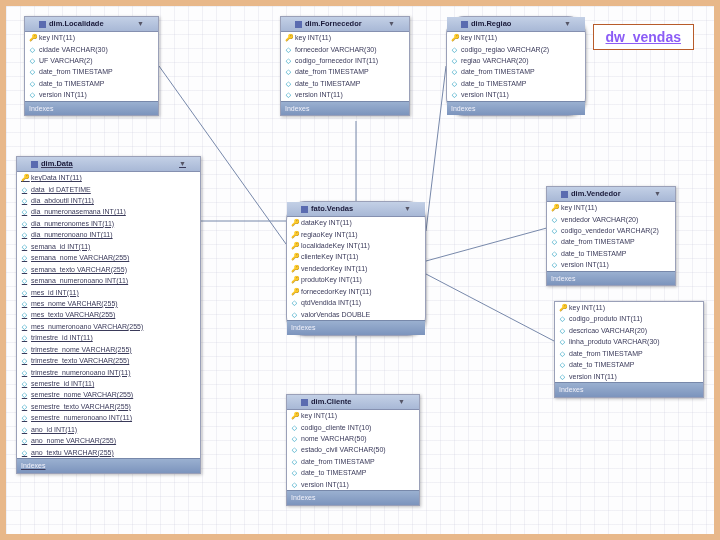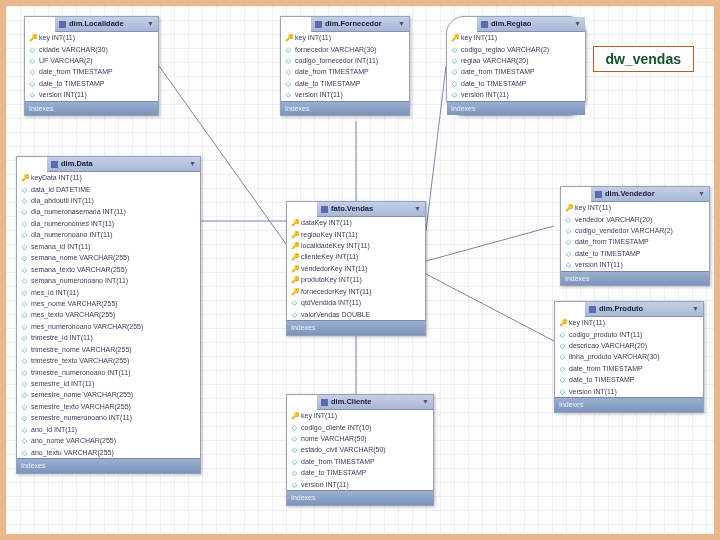--- a/index.html
+++ b/index.html
@@ -18,48 +18,48 @@
     position: relative;
     background:
       linear-gradient(to right, rgba(200,200,220,0.25) 1px, transparent 1px),
       linear-gradient(to bottom, rgba(200,200,220,0.25) 1px, transparent 1px),
       #fdfdfe;
     background-size: 14px 14px;
   }
   .title-badge {
     position: absolute;
     right: 20px;
-    top: 40px;
+    top: 18px;
     border: 1px solid #b85b2a;
     padding: 4px 12px;
     font-weight: bold;
-    color: #14532d;
+    color: #8b5cf6;
     font-size: 14px;
     background: #ffffff;
+    text-decoration: underline;
   }
   .table-box {
     position: absolute;
     background: #fff;
     border: 1px solid #9aa0b8;
     box-shadow: 1px 1px 3px rgba(0,0,0,0.25);
     font-size: 7px;
     line-height: 1.35;
     color: #3a3a5a;
   }
   .tbl-header {
     background: linear-gradient(#c3d0e6, #a8b8d6);
     color: #1a1a3a;
     font-weight: bold;
-    padding: 2px 4px;
+    padding: 2px 14px;
     display: flex;
     align-items: center;
     justify-content: space-between;
     border-bottom: 1px solid #8590b0;
     font-size: 7.5px;
-    margin-left: 30px;
   }
   .tbl-header .cube {
     width: 7px; height: 7px;
     background: #5a6bb0;
     display: inline-block;
     margin-right: 3px;
     flex-shrink: 0;
   }
   .tbl-header .title { flex: 1; }
   .tbl-header .chev {
@@ -209,21 +209,21 @@
           <span class="ico attr">◇</span>
           <span>date_to TIMESTAMP</span>
         </div>
         <div class="col-row">
           <span class="ico attr">◇</span>
           <span>version INT(11)</span>
         </div>
       </div>
       <div class="tbl-footer">Indexes</div>
     </div>
-    <div class="table-box" style="left: 10px; top: 150px; width: 185px;">
+    <div class="table-box" style="left: 10px; top: 150px; width: 185px; text-decoration: underline;">
       <div class="tbl-header">
         <span class="cube"></span>
         <span class="title">dim.Data</span>
         <span class="chev">▼</span>
       </div>
       <div class="tbl-body">
         <div class="col-row">
           <span class="ico key">🔑</span>
           <span>keyData INT(11)</span>
         </div>
@@ -319,21 +319,21 @@
           <span class="ico attr">◇</span>
           <span>ano_nome VARCHAR(255)</span>
         </div>
         <div class="col-row">
           <span class="ico attr">◇</span>
           <span>ano_textu VARCHAR(255)</span>
         </div>
       </div>
       <div class="tbl-footer">Indexes</div>
     </div>
-    <div class="table-box" style="left: 280px; top: 195px; width: 140px;">
+    <div class="table-box" style="left: 280px; top: 195px; width: 140px; border-radius: 19px;">
       <div class="tbl-header">
         <span class="cube"></span>
         <span class="title">fato.Vendas</span>
         <span class="chev">▼</span>
       </div>
       <div class="tbl-body">
         <div class="col-row">
           <span class="ico key">🔑</span>
           <span>dataKey INT(11)</span>
         </div>
@@ -365,21 +365,21 @@
           <span class="ico attr">◇</span>
           <span>qtdVendida INT(11)</span>
         </div>
         <div class="col-row">
           <span class="ico attr">◇</span>
           <span>valorVendas DOUBLE</span>
         </div>
       </div>
       <div class="tbl-footer">Indexes</div>
     </div>
-    <div class="table-box" style="left: 554px; top: 180px; width: 150px;">
+    <div class="table-box" style="left: 540px; top: 180px; width: 130px;">
       <div class="tbl-header">
         <span class="cube"></span>
         <span class="title">dim.Vendedor</span>
         <span class="chev">▼</span>
       </div>
       <div class="tbl-body">
         <div class="col-row">
           <span class="ico key">🔑</span>
           <span>key INT(11)</span>
         </div>
@@ -400,25 +400,20 @@
           <span>date_to TIMESTAMP</span>
         </div>
         <div class="col-row">
           <span class="ico attr">◇</span>
           <span>version INT(11)</span>
         </div>
       </div>
       <div class="tbl-footer">Indexes</div>
     </div>
     <div class="table-box" style="left: 548px; top: 295px; width: 150px;">
-      <div class="tbl-header">
-        <span class="cube"></span>
-        <span class="title">dim.Produto</span>
-        <span class="chev">▼</span>
-      </div>
       <div class="tbl-body">
         <div class="col-row">
           <span class="ico key">🔑</span>
           <span>key INT(11)</span>
         </div>
         <div class="col-row">
           <span class="ico attr">◇</span>
           <span>codigo_produto INT(11)</span>
         </div>
         <div class="col-row">
@@ -437,21 +432,21 @@
           <span class="ico attr">◇</span>
           <span>date_to TIMESTAMP</span>
         </div>
         <div class="col-row">
           <span class="ico attr">◇</span>
           <span>version INT(11)</span>
         </div>
       </div>
       <div class="tbl-footer">Indexes</div>
     </div>
-    <div class="table-box" style="left: 280px; top: 388px; width: 148px;">
+    <div class="table-box" style="left: 280px; top: 388px; width: 134px;">
       <div class="tbl-header">
         <span class="cube"></span>
         <span class="title">dim.Cliente</span>
         <span class="chev">▼</span>
       </div>
       <div class="tbl-body">
         <div class="col-row">
           <span class="ico key">🔑</span>
           <span>key INT(11)</span>
         </div>

